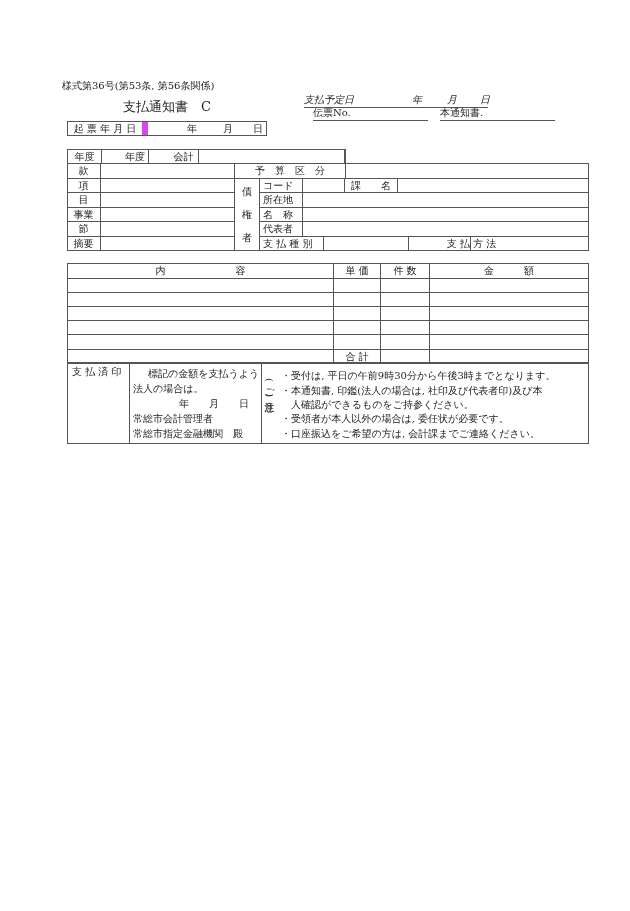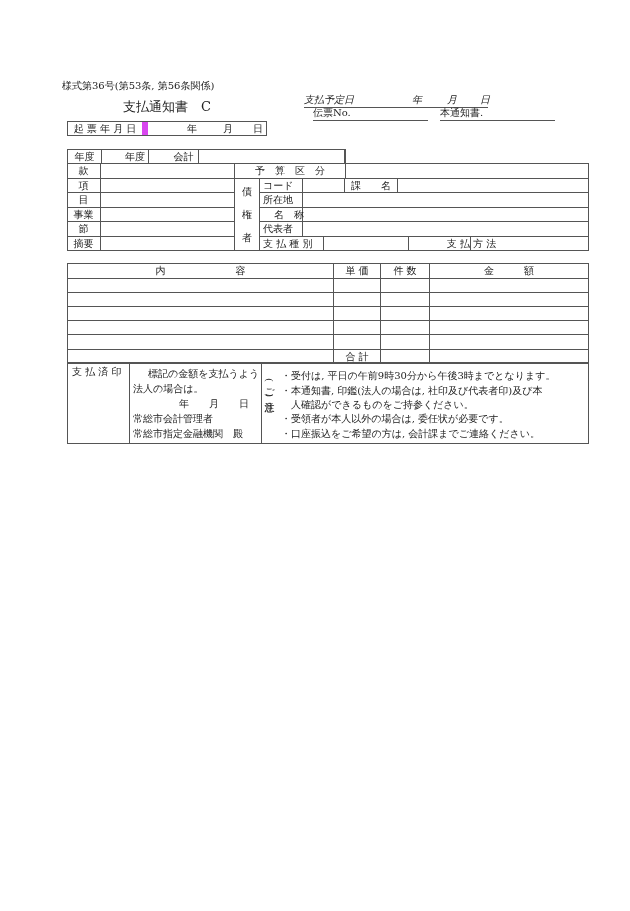--- a/index.html
+++ b/index.html
@@ -102,21 +102,21 @@
   </div>
 
   <div class="cell" style="left:263px;top:179px;width:39px;height:13px;">コード</div>
   <div class="abs" style="left:303px;top:179px;width:41px;height:13px;"></div>
   <div class="cell center" style="left:345px;top:179px;width:52px;height:13px;">課　　名</div>
   <div class="abs" style="left:398px;top:179px;width:190px;height:13px;"></div>
 
   <div class="cell" style="left:263px;top:193px;width:39px;height:14px;">所在地</div>
   <div class="abs" style="left:303px;top:193px;width:285px;height:14px;"></div>
 
-  <div class="cell" style="left:274px;top:208px;width:39px;height:13px;">名　称</div>
+  <div class="cell" style="left:263px;top:208px;width:39px;height:13px;">名　称</div>
   <div class="abs" style="left:303px;top:208px;width:285px;height:13px;"></div>
 
   <div class="cell" style="left:263px;top:222px;width:39px;height:14px;">代表者</div>
   <div class="abs" style="left:303px;top:222px;width:285px;height:14px;"></div>
 
   <div class="cell" style="left:263px;top:237px;width:60px;height:14px;">支 払 種 別</div>
   <div class="abs" style="left:324px;top:237px;width:84px;height:14px;"></div>
   <div class="cell center" style="left:409px;top:237px;width:61px;height:14px;margin-left:32px;">支 払 方 法</div>
   <div class="abs" style="left:471px;top:237px;width:117px;height:14px;"></div>
 </div>

